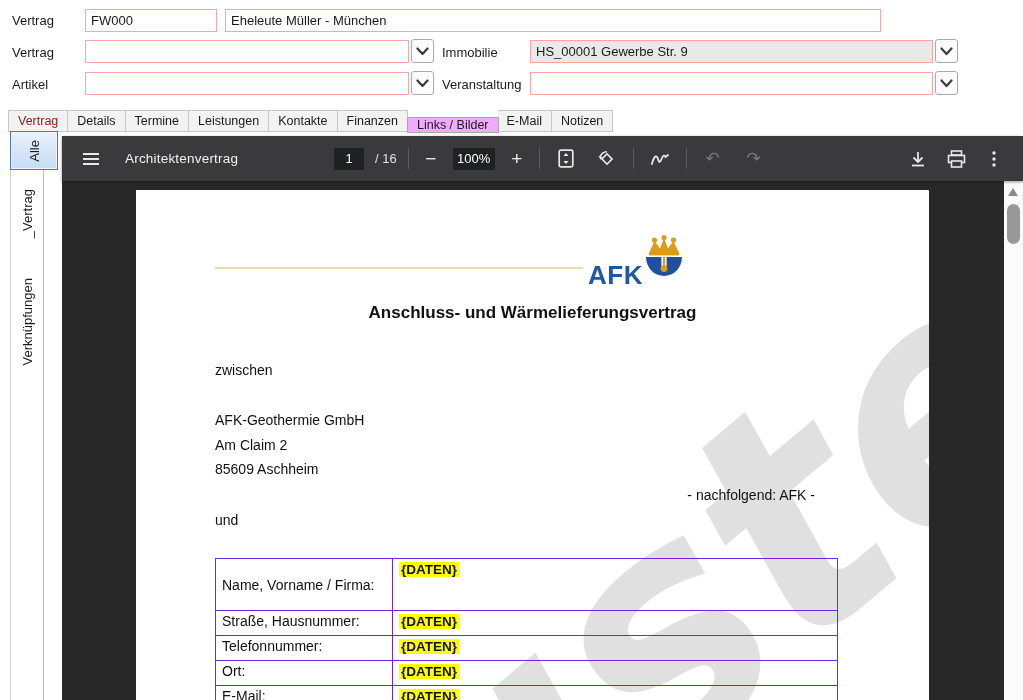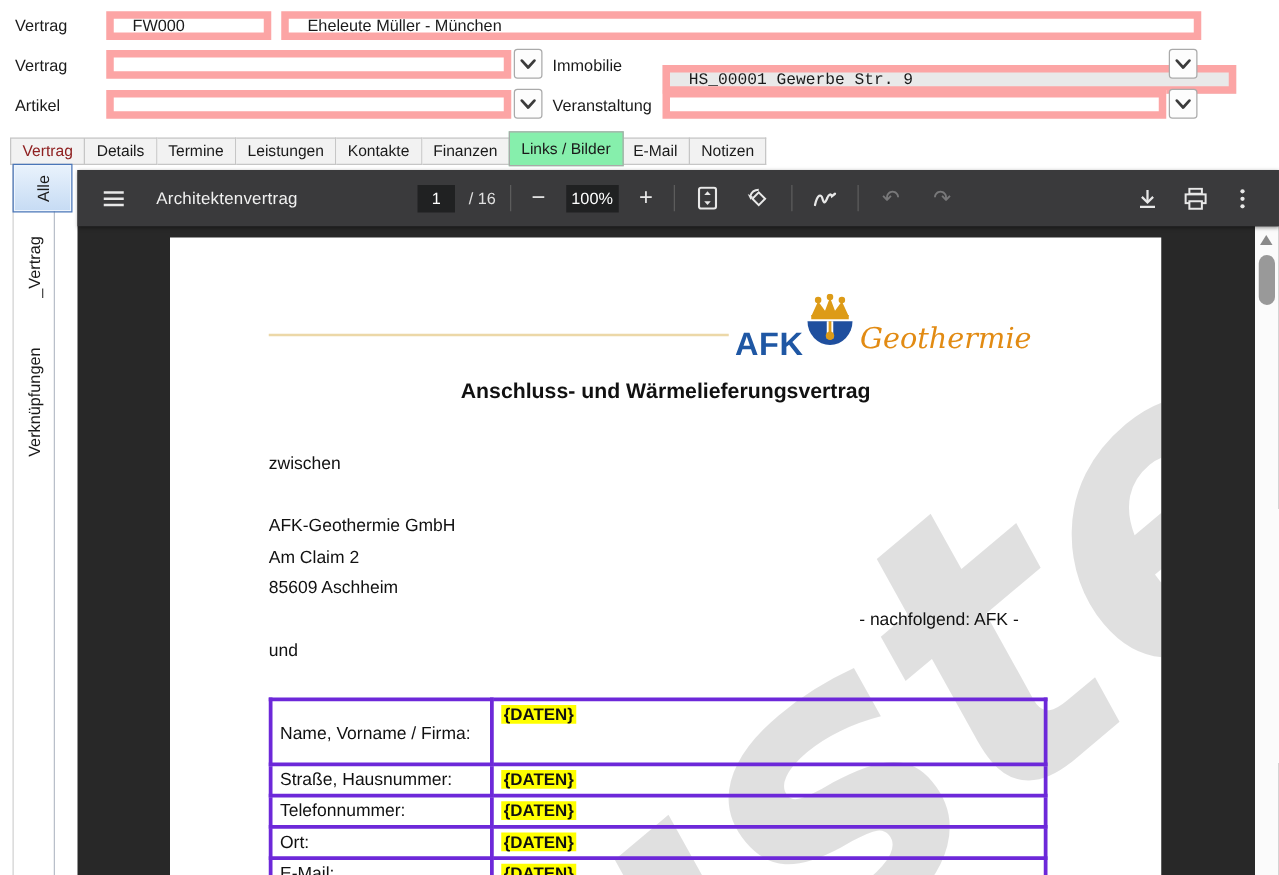--- a/index.html
+++ b/index.html
@@ -3,33 +3,33 @@
 <meta charset="utf-8">
 <style>
   * { margin:0; padding:0; box-sizing:border-box; }
   html,body { width:1023px; height:700px; overflow:hidden; background:#fff;
     font-family:"Liberation Sans", sans-serif; }
   .abs { position:absolute; }
 
   
   #form-area { position:absolute; left:0; top:0; width:1023px; height:106px; background:#fff; }
   .flabel { position:absolute; font-size:13px; color:#1a1a1a; }
-  .finput { position:absolute; height:23px; border:6px solid #fca5a5; background:#fff;
-    font-size:13px; color:#1a1a1a; padding:0 15px; font-family:"Liberation Sans",sans-serif; }
+  .finput { position:absolute; height:23px; border:1px solid #fca5a5; background:#fff;
+    font-size:13px; color:#1a1a1a; padding:0 5px; font-family:"Liberation Sans",sans-serif; }
   .finput.ro { background:#e9e9e9; }
   .ddbtn { position:absolute; width:23px; height:24px; background:#fdfdfd;
     border:1px solid #aaa; border-radius:3px; display:flex; align-items:center; justify-content:center; }
 
   
   #tabbar { position:absolute; left:8px; top:108px; height:24px; display:flex; align-items:flex-end; z-index:5; }
   .tab { height:22px; padding:0 9px; display:flex; align-items:center; font-size:12.5px;
     color:#1a1a1a; background:#f2f2f2; border:1px solid #c6c6c6; border-left:none; }
   .tab:first-child { border-left:1px solid #c6c6c6; }
   .tab.red { color:#8f2020; }
-  .tab.active { background:#86efac; height:28px; border:1px solid #a9a9a9; margin:0 -1px -1px -1px;
+  .tab.active { background:#f0abfc; height:16px; border:1px solid #a9a9a9; margin:0 -1px -1px -1px;
     z-index:6; position:relative; }
 
   
   #side-strip { position:absolute; left:10px; top:131px; width:34px; height:569px;
     border-left:1px solid #d2d2d2; border-right:1px solid #b9bfc9; background:#fff; }
   .vtext { writing-mode:vertical-rl; transform:rotate(180deg); font-size:13px; color:#1a1a1a; }
   #side-alle { position:absolute; left:10px; top:131px; width:48px; height:39px; z-index:7;
     border:1px solid #4a76b8; background:linear-gradient(to bottom,#e9f2fc,#c6dbf4);
     box-shadow:inset 0 0 0 1px #eef5fd; display:flex; align-items:center; justify-content:center; }
   .side-tab { position:absolute; left:10px; width:34px; display:flex; align-items:center; justify-content:center; }
@@ -71,48 +71,48 @@
   #doc-title { left:0; top:113px; width:793px; text-align:center; font-size:17px; font-weight:bold; }
   .bodytxt { font-size:14px; }
   #t-zwischen { left:79px; top:172px; }
   #t-co1 { left:79px; top:222px; }
   #t-co2 { left:79px; top:247px; }
   #t-co3 { left:79px; top:271px; }
   #t-nach { left:0; top:297px; width:679px; text-align:right; }
   #t-und { left:79px; top:322px; }
 
   #doc-table { left:79px; top:368px; width:623px; border-collapse:collapse; }
-  #doc-table td { border:3px solid #6d28d9; font-size:14px; vertical-align:top; padding:2px 6px; }
+  #doc-table td { border:1px solid #6d28d9; font-size:14px; vertical-align:top; padding:2px 6px; }
   #doc-table td.lbl { width:177px; }
   #doc-table tr.tall td.lbl { vertical-align:middle; }
   #doc-table tr.tall { height:52px; }
   #doc-table tr.norm { height:25px; }
   .daten { display:inline-block; background:#ffff00; font-weight:bold; font-size:13.5px; padding:0 2px; }
 
   svg { display:block; }
 </style>
 </head>
 <body>
 
 <div id="form-area">
   <span class="flabel" style="left:12px; top:13px;">Vertrag</span>
   <input class="finput" style="left: 85px; top: 9px; width: 132px;" value="FW000">
-  <input class="finput" style="left: 225px; top: 9px; width: 736px;" value="Eheleute Müller - München">
+  <input class="finput" style="left: 225px; top: 9px; width: 656px;" value="Eheleute Müller - München">
 
   <span class="flabel" style="left:12px; top:45px;">Vertrag</span>
   <input class="finput" style="left: 85px; top: 40px; width: 324px;" value="">
   <div class="ddbtn" style="left:411px; top:39px;">
     <span>
         <svg width="13" height="9" viewBox="0 0 13 9">
           <polyline points="1.5,1.5 6.5,7 11.5,1.5" fill="none" stroke="#3c3c3c" stroke-width="2.2" stroke-linecap="round" stroke-linejoin="round"></polyline>
         </svg>
       </span>
   </div>
   <span class="flabel" style="left:442px; top:45px;">Immobilie</span>
-  <input class="finput ro" style="left: 530px; top: 52px; width: 459px; font-family: Liberation Mono, monospace;" value="HS_00001 Gewerbe Str. 9">
+  <input class="finput ro" style="left: 530px; top: 40px; width: 403px;" value="HS_00001 Gewerbe Str. 9">
   <div class="ddbtn" style="left:935px; top:39px;">
     <span>
         <svg width="13" height="9" viewBox="0 0 13 9">
           <polyline points="1.5,1.5 6.5,7 11.5,1.5" fill="none" stroke="#3c3c3c" stroke-width="2.2" stroke-linecap="round" stroke-linejoin="round"></polyline>
         </svg>
       </span>
   </div>
 
   <span class="flabel" style="left:12px; top:77px;">Artikel</span>
   <input class="finput" style="left: 85px; top: 72px; width: 324px;" value="">
@@ -170,21 +170,20 @@
         <circle cx="12.5" cy="5" r="2.6" fill="#dd9b17"></circle>
         <circle cx="22" cy="2.6" r="2.6" fill="#dd9b17"></circle>
         <circle cx="31.5" cy="5" r="2.6" fill="#dd9b17"></circle>
         <rect x="7" y="17" width="30" height="3.4" fill="#dd9b17"></rect>
         <path d="M4 22 a18 19 0 0 0 36 0 z" fill="#1f4f9e"></path>
         <rect x="19.4" y="22" width="5.2" height="14" fill="#fff"></rect>
         <rect x="20.9" y="22" width="2.2" height="11" fill="#dd9b17"></rect>
         <circle cx="22" cy="33.6" r="3.4" fill="#dd9b17"></circle>
       </svg>
     </span>
-    <span class="doc abs" id="logo-geo">Geothermie</span>
 
     <div class="doc abs" id="doc-title">Anschluss- und Wärmelieferungsvertrag</div>
 
     <span class="doc abs bodytxt" id="t-zwischen">zwischen</span>
     <span class="doc abs bodytxt" id="t-co1">AFK-Geothermie GmbH</span>
     <span class="doc abs bodytxt" id="t-co2">Am Claim 2</span>
     <span class="doc abs bodytxt" id="t-co3">85609 Aschheim</span>
     <div class="doc abs bodytxt" id="t-nach">- nachfolgend: AFK -</div>
     <span class="doc abs bodytxt" id="t-und">und</span>
 

